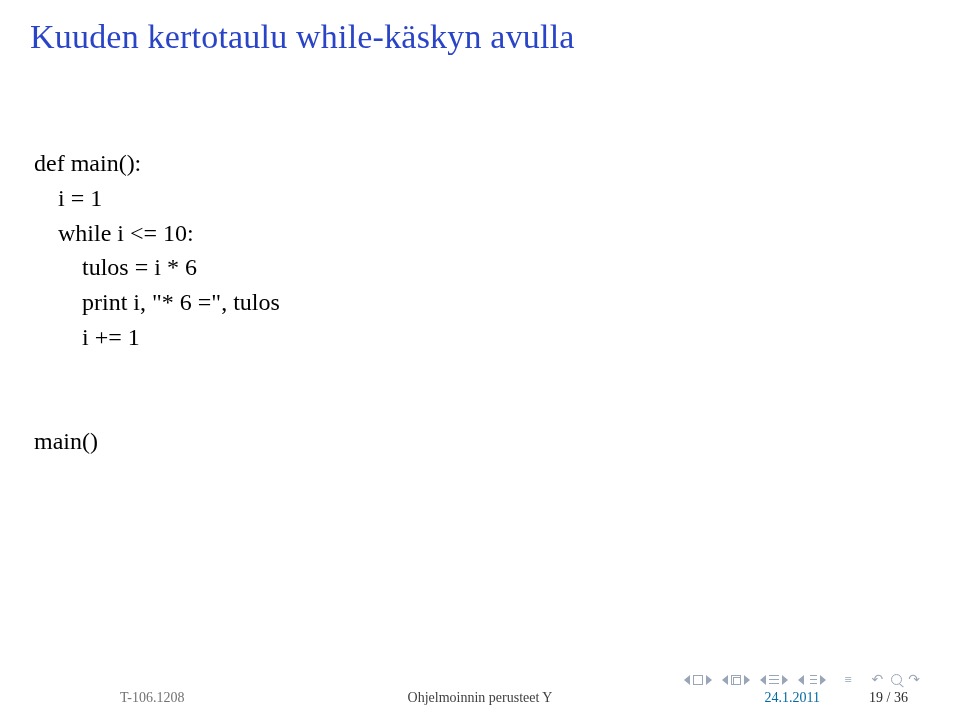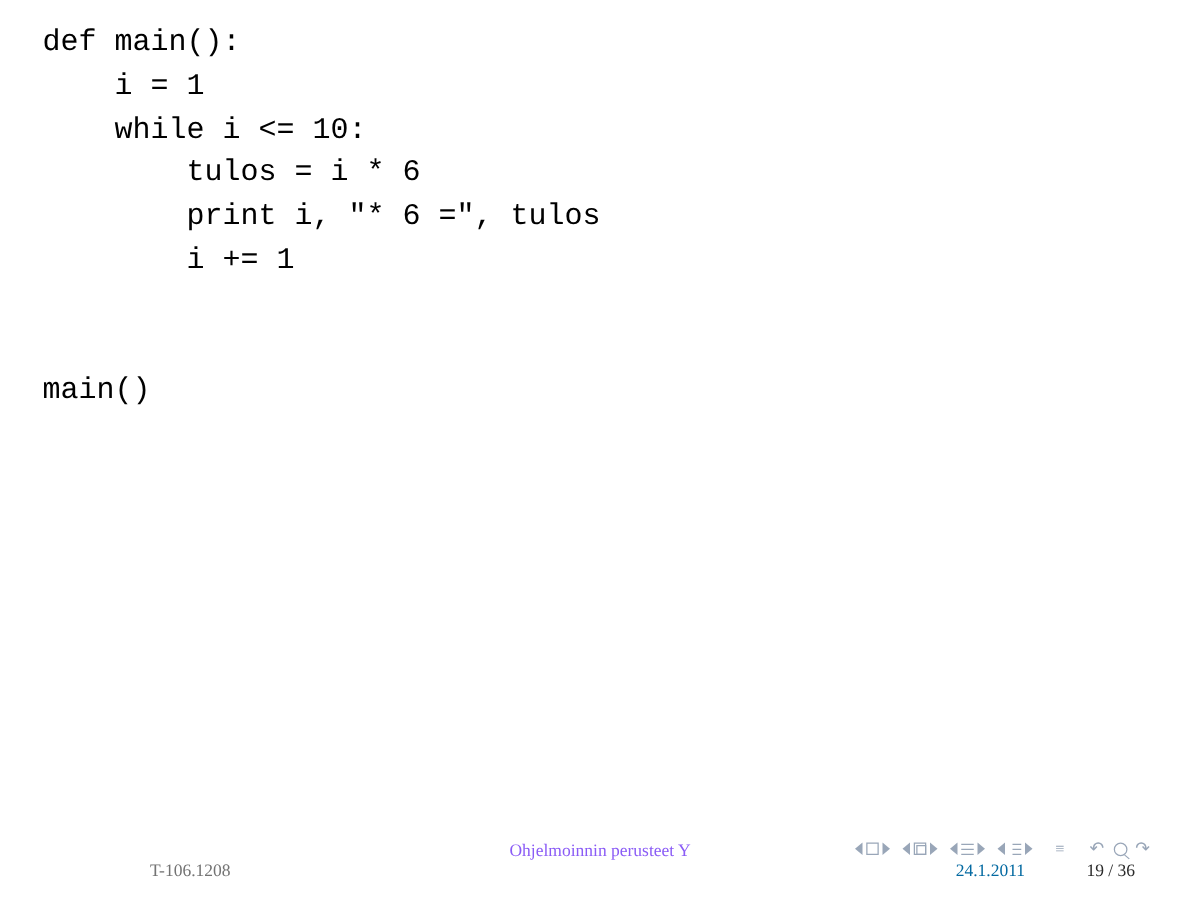--- a/index.html
+++ b/index.html
@@ -16,21 +16,21 @@
     padding: 18px 30px 0 30px;
   }
   .title {
     color: #2a44c8;
     font-size: 34px;
     font-weight: normal;
     letter-spacing: 0.2px;
     margin-bottom: 90px;
   }
   .code {
-    font-family: Liberation Mono, monospace;
+    font-family: Liberation Serif, serif;
     font-size: 24px;
     line-height: 1.45;
     color: #000;
     white-space: pre;
     margin-left: 4px;
   }
   .footer {
     position: absolute;
     bottom: 14px;
     left: 0;
@@ -41,22 +41,22 @@
   .footer-left {
     position: absolute;
     left: 120px;
     bottom: 0;
     color: #737373;
   }
   .footer-center {
     position: absolute;
     left: 50%;
     transform: translateX(-50%);
-    bottom: 16px;
-    color: #8b5cf6;
+    bottom: 0;
+    color: #404040;
   }
   .footer-date {
     position: absolute;
     right: 140px;
     bottom: 0;
     color: #0369a1;
   }
   .footer-page {
     position: absolute;
     right: 52px;
@@ -142,20 +142,21 @@
     background: #99a6b8;
     bottom: -2px; right: -3px;
     transform: rotate(40deg);
   }
 </style>
 </head>
 <body>
 
 <div class="slide">
 
+  <h1 class="title">Kuuden kertotaulu while-käskyn avulla</h1>
 
   <pre class="code">def main():
     i = 1
     while i &lt;= 10:
         tulos = i * 6
         print i, "* 6 =", tulos
         i += 1
 
 
 main()</pre>

